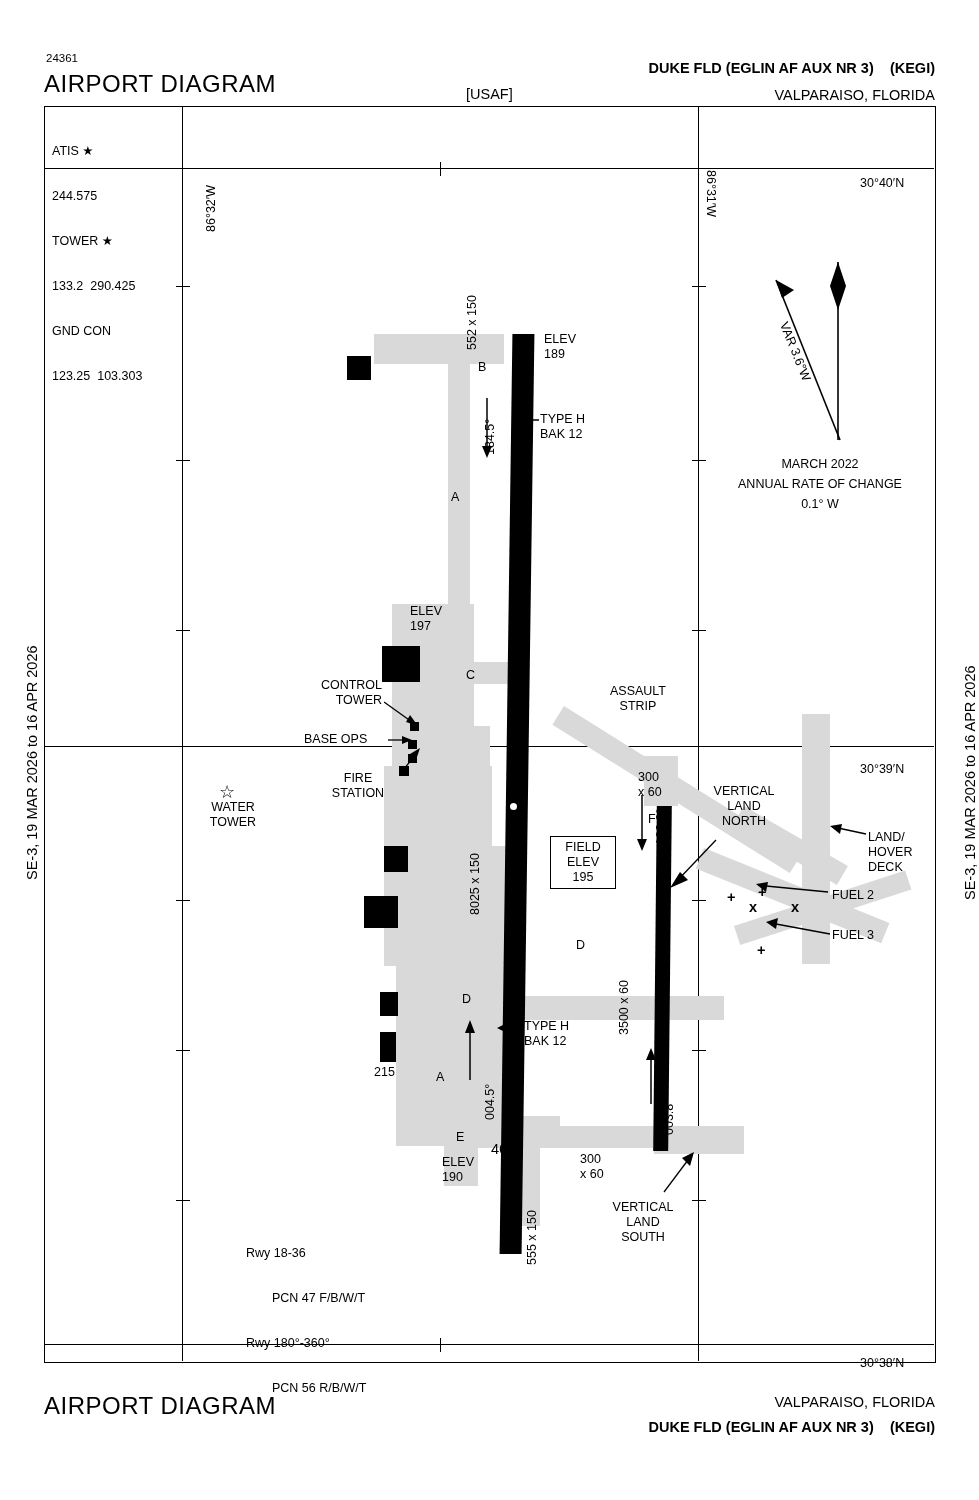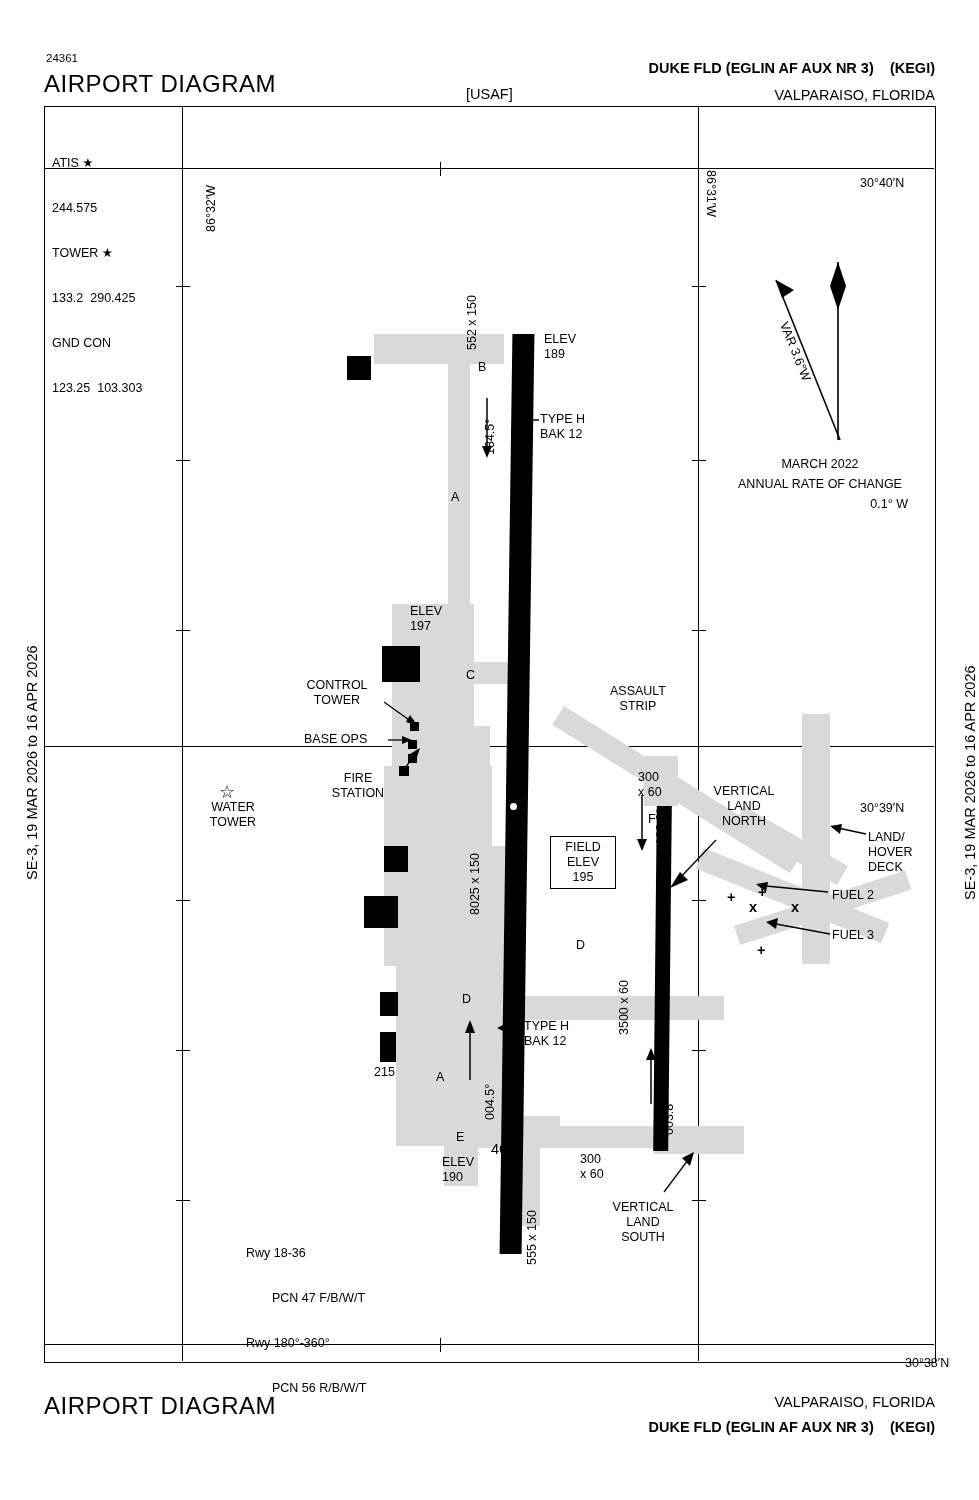--- a/index.html
+++ b/index.html
@@ -69,25 +69,25 @@
 <div class="tick" style="left:692px;top:900px;width:14px;height:1.4px;"></div>
 <div class="tick" style="left:692px;top:1050px;width:14px;height:1.4px;"></div>
 <div class="tick" style="left:692px;top:1200px;width:14px;height:1.4px;"></div>
 <div class="tick" style="left:440px;top:162px;width:1.4px;height:14px;"></div>
 <div class="tick" style="left:440px;top:740px;width:1.4px;height:14px;"></div>
 <div class="tick" style="left:440px;top:1338px;width:1.4px;height:14px;"></div>
 
 <div class="abs t12 rot90" style="left:204px;top:232px;">86°32′W</div>
 <div class="abs t12 rot90cw" style="left:718px;top:170px;">86°31′W</div>
 <div class="abs t12" style="left:860px;top:176px;">30°40′N</div>
-<div class="abs t12" style="left:860px;top:762px;margin-top:39px;">30°39′N</div>
-<div class="abs t12" style="left:860px;top:1356px;margin-left:45px;">30°38′N</div>
+<div class="abs t12" style="left:860px;top:762px;">30°39′N</div>
+<div class="abs t12" style="left:860px;top:1356px;">30°38′N</div>
 
 <div class="abs" style="left:44px;top:106px;width:138px;height:105px;">
-  <div class="t12" style="padding:20px 0 0 8px;">
+  <div class="t12" style="padding:8px 0 0 8px;">
     <div><span>ATIS</span> <span>★</span></div>
     <div>244.575</div>
     <div><span>TOWER</span> <span>★</span></div>
     <div>133.2  290.425</div>
     <div>GND CON</div>
     <div>123.25  103.303</div>
   </div>
 </div>
 
 <div id="map">
@@ -146,21 +146,21 @@
 
 <svg class="abs" style="left:760px;top:250px;" width="120" height="200">
   <polygon points="78,12 86,36 78,60 70,36" fill="#000"></polygon>
   <line x1="78" y1="12" x2="78" y2="190" stroke="#000" stroke-width="1.6"></line>
   <line x1="16" y1="30" x2="80" y2="190" stroke="#000" stroke-width="1.6"></line>
   <polygon points="16,30 34,40 22,48" fill="#000"></polygon>
 </svg>
 <div class="abs t12" style="left:790px;top:320px;transform:rotate(68deg);transform-origin:0 0;">VAR 3.6°W</div>
 <div class="abs t12 ctr" style="left:700px;top:457px;width:240px;">MARCH 2022</div>
 <div class="abs t12 ctr" style="left:700px;top:477px;width:240px;">ANNUAL RATE OF CHANGE</div>
-<div class="abs t12 ctr" style="left:668px;top:497px;width:240px;text-align:right;">0.1° W</div>
+<div class="abs t12 ctr" style="left:700px;top:497px;width:240px;">0.1° W</div>
 
 <div class="abs t14 rot90" style="left:516px;top:350px;">18</div>
 <div class="abs t14" style="left:491px;top:1141px;">46</div>
 
 <div class="abs t12" style="left:544px;top:332px;">ELEV
 189</div>
 <div class="abs t12" style="left:410px;top:604px;">ELEV
 197</div>
 <div class="abs t12" style="left:442px;top:1155px;">ELEV
 190</div>
@@ -209,21 +209,21 @@
 <div class="abs t12" style="left:524px;top:1019px;">TYPE H
 BAK 12</div>
 <svg class="abs" style="left:497px;top:1020px;" width="28" height="16">
   <line x1="26" y1="8" x2="6" y2="8" stroke="#000" stroke-width="1.5"></line>
   <polygon points="0,8 10,3 10,13" fill="#000"></polygon>
 </svg>
 
 <div class="abs t12 ctr" style="left:597px;top:684px;width:82px;">ASSAULT
 STRIP</div>
 
-<div class="abs t12 ctr" style="left:292px;top:678px;width:90px;">CONTROL
+<div class="abs t12 ctr" style="left:292px;top:678px;width:90px;text-align:right;">CONTROL
 TOWER</div>
 <svg class="abs" style="left:384px;top:700px;" width="36" height="28">
   <line x1="0" y1="2" x2="28" y2="22" stroke="#000" stroke-width="1.3"></line>
   <polygon points="34,26 22,22 26,15" fill="#000"></polygon>
 </svg>
 <div class="abs t12" style="left:304px;top:732px;">BASE OPS</div>
 <svg class="abs" style="left:388px;top:733px;" width="26" height="14">
   <line x1="0" y1="7" x2="18" y2="7" stroke="#000" stroke-width="1.3"></line>
   <polygon points="24,7 14,3 14,11" fill="#000"></polygon>
 </svg>

